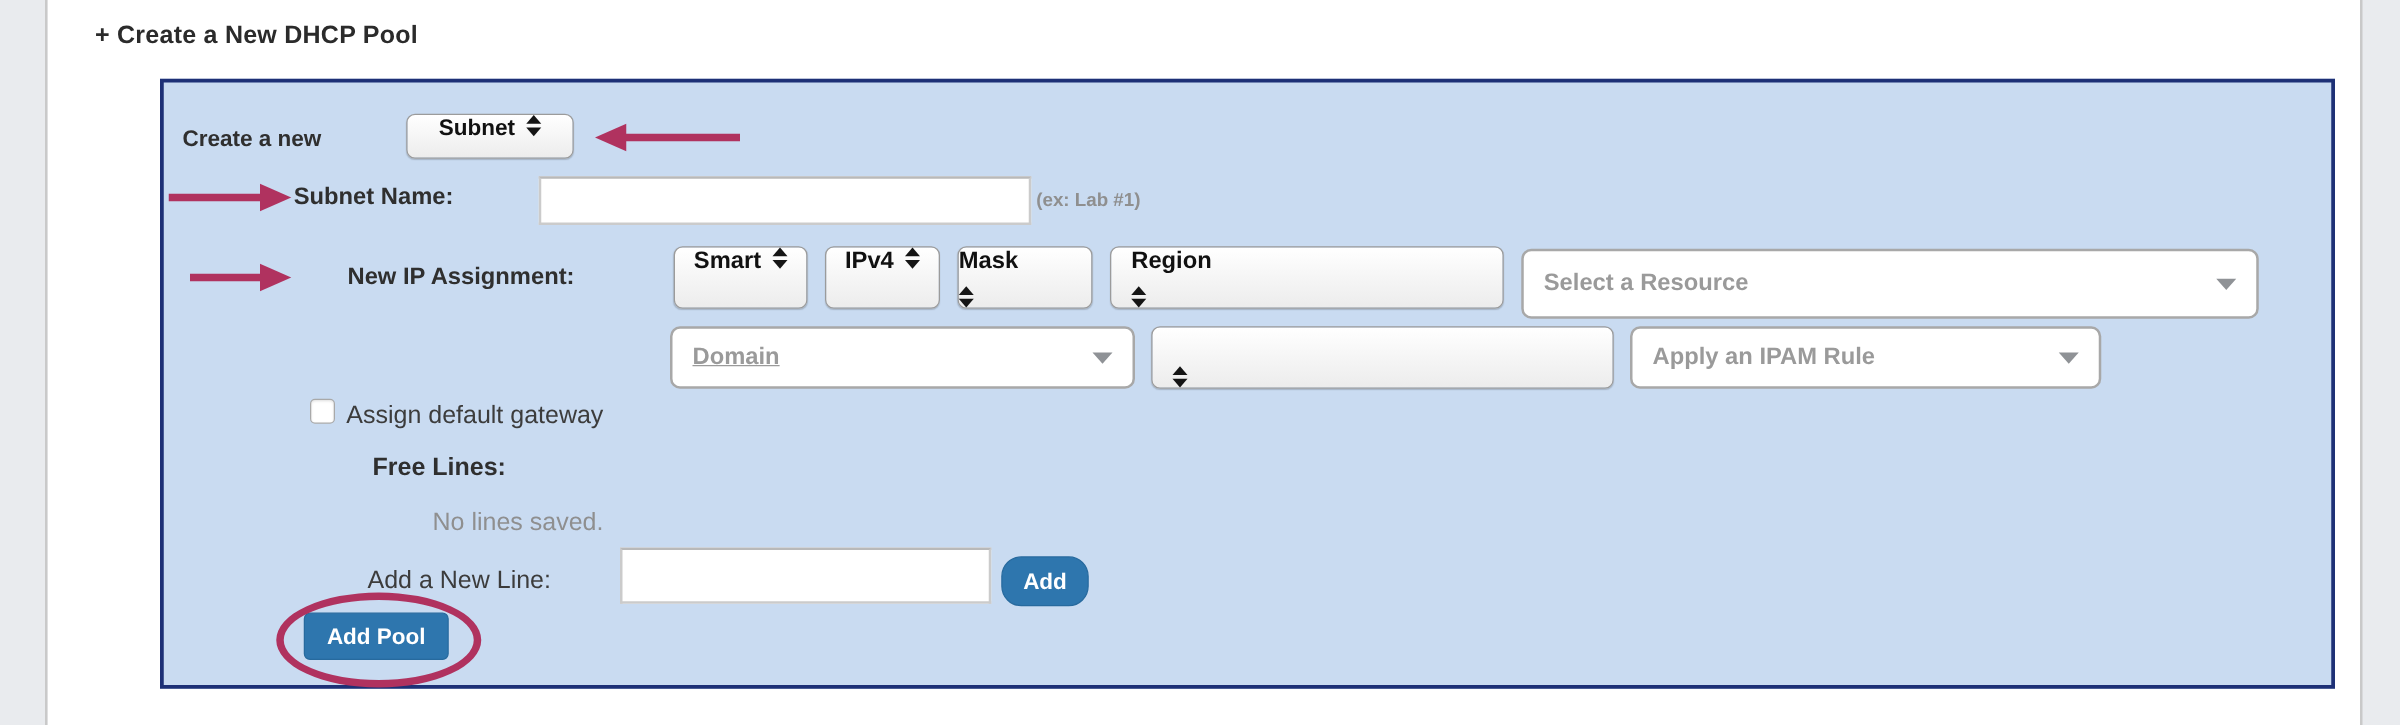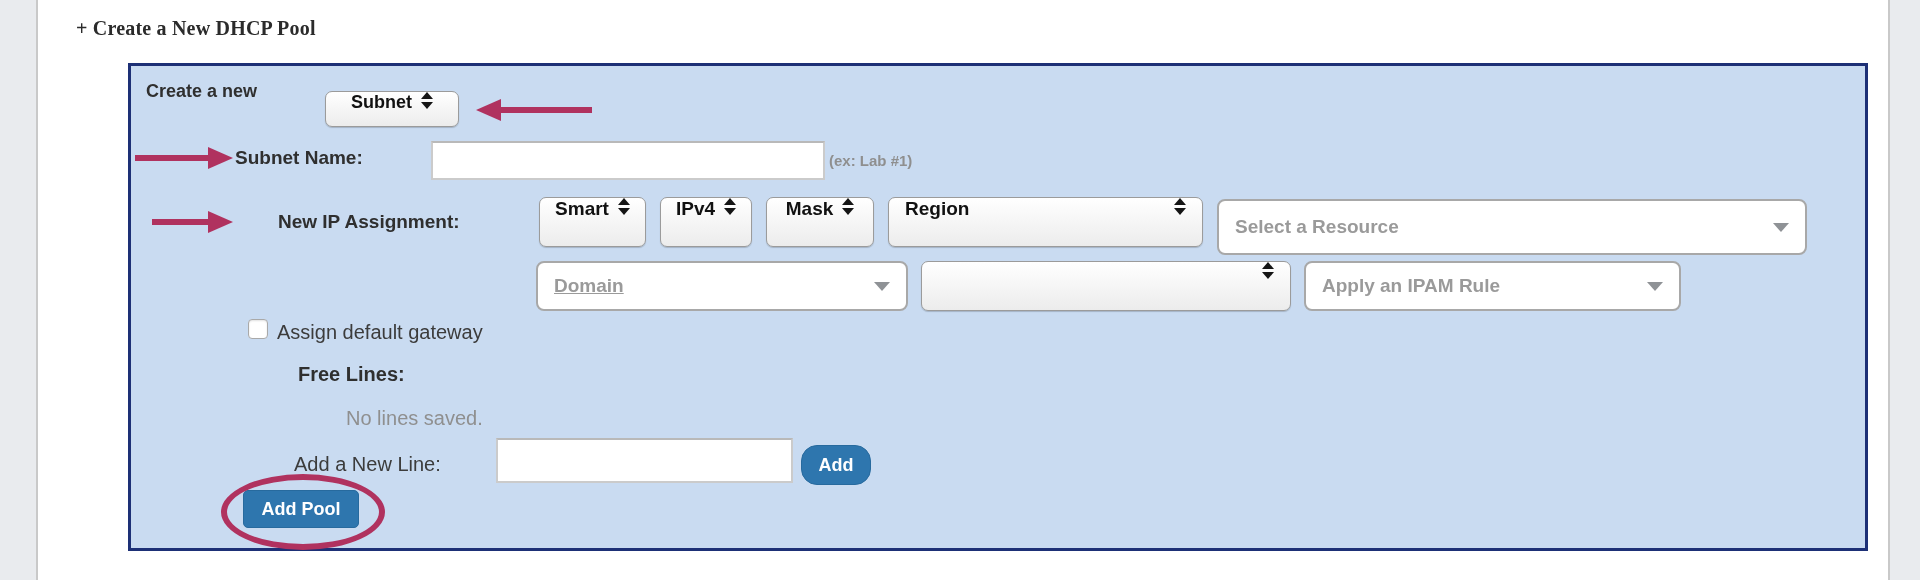--- a/index.html
+++ b/index.html
@@ -10,35 +10,35 @@
   }
   *{margin:0;padding:0;box-sizing:border-box;}
   html,body{width:1920px;height:580px;background:#ffffff;overflow:hidden;
     font-family:"Liberation Sans","DejaVu Sans",sans-serif;}
   .stage{position:relative;width:1920px;height:580px;background:#ffffff;}
 
   .gutter{position:absolute;top:0;bottom:0;background:#e9ebee;}
   .gutter.left{left:0;width:38px;border-right:2px solid #c9c9c9;}
   .gutter.right{right:0;width:32px;border-left:2px solid #c9c9c9;}
 
-  .page-title{position:absolute;left:76px;top:17px;font-size:20px;font-weight:bold;color:#2b2b2b;letter-spacing:.2px;font-family:Liberation Serif, serif;}
+  .page-title{position:absolute;left:76px;top:17px;font-size:20px;font-weight:bold;color:#2b2b2b;letter-spacing:.2px;}
 
   .panel{position:absolute;left:128px;top:63px;width:1740px;height:488px;
     background:var(--panel-bg);border:3px solid var(--panel-border);}
 
   .lbl{position:absolute;color:#2f2f2f;white-space:nowrap;line-height:1.1;}
   .lbl.bold{font-weight:bold;}
   .lbl.gray{color:#8f8f8f;}
   .lbl.reg{font-weight:normal;color:#3c3c3c;}
 
   
   .nselect{position:absolute;display:flex;align-items:flex-start;justify-content:center;gap:9px;
     background:linear-gradient(#ffffff,#ececec);border:1px solid #9b9b9b;border-radius:7px;
     box-shadow:0 1px 1px rgba(0,0,0,.18);font-weight:bold;color:#111;cursor:default;}
-  .nselect.spread{justify-content:space-between;padding:0 16px;}
+  .nselect.spread{justify-content:space-between;padding:0 16px;flex-direction:column;}
   .spinner{display:flex;flex-direction:column;align-items:center;gap:3px;}
   .spinner .up{width:0;height:0;border-left:6px solid transparent;border-right:6px solid transparent;border-bottom:7px solid #151515;}
   .spinner .down{width:0;height:0;border-left:6px solid transparent;border-right:6px solid transparent;border-top:7px solid #151515;}
 
   
   .combo{position:absolute;display:flex;align-items:center;justify-content:space-between;
     background:#ffffff;border:2px solid #a8a8a8;border-radius:8px;padding:0 16px;
     font-weight:bold;color:#9a9a9a;cursor:default;}
   .combo-caret{width:0;height:0;border-left:8px solid transparent;border-right:8px solid transparent;border-top:9px solid #8f9296;}
 
@@ -68,21 +68,21 @@
 <body>
 
 <div class="stage">
   <div class="gutter left"></div>
   <div class="gutter right"></div>
 
   <div class="page-title">+ Create a New DHCP Pool</div>
 
   <div class="panel">
 
-    <div class="lbl bold" style="left:15px;top:16px;font-size:18px;">Create a new</div>
+    <div class="lbl bold" style="left:15px;top:36px;font-size:18px;">Create a new</div>
     <div class="nselect" style="left:194px;top:25px;width:134px;height:36px;font-size:18px;">
       <span>Subnet</span>
       <span class="spinner">
           <span class="up"></span>
           <span class="down"></span>
         </span>
     </div>
     <div class="arrow pt-left" style="left:345px;top:33px;width:116px;">
         <span class="shaft"></span>
       </div>
@@ -105,21 +105,21 @@
           <span class="down"></span>
         </span>
     </div>
     <div class="nselect" style="left:529px;top:131px;width:92px;height:50px;font-size:19px;">
       <span>IPv4</span>
       <span class="spinner">
           <span class="up"></span>
           <span class="down"></span>
         </span>
     </div>
-    <div class="nselect" style="left:635px;top:131px;width:108px;height:50px;font-size:19px;">
+    <div class="nselect" style="left:635px;top:131px;width:108px;height:50px;font-size:19px;flex-direction:column;">
       <span>Mask</span>
       <span class="spinner">
           <span class="up"></span>
           <span class="down"></span>
         </span>
     </div>
     <div class="nselect spread" style="left:757px;top:131px;width:315px;height:50px;font-size:19px;">
       <span>Region</span>
       <span class="spinner">
           <span class="up"></span>

